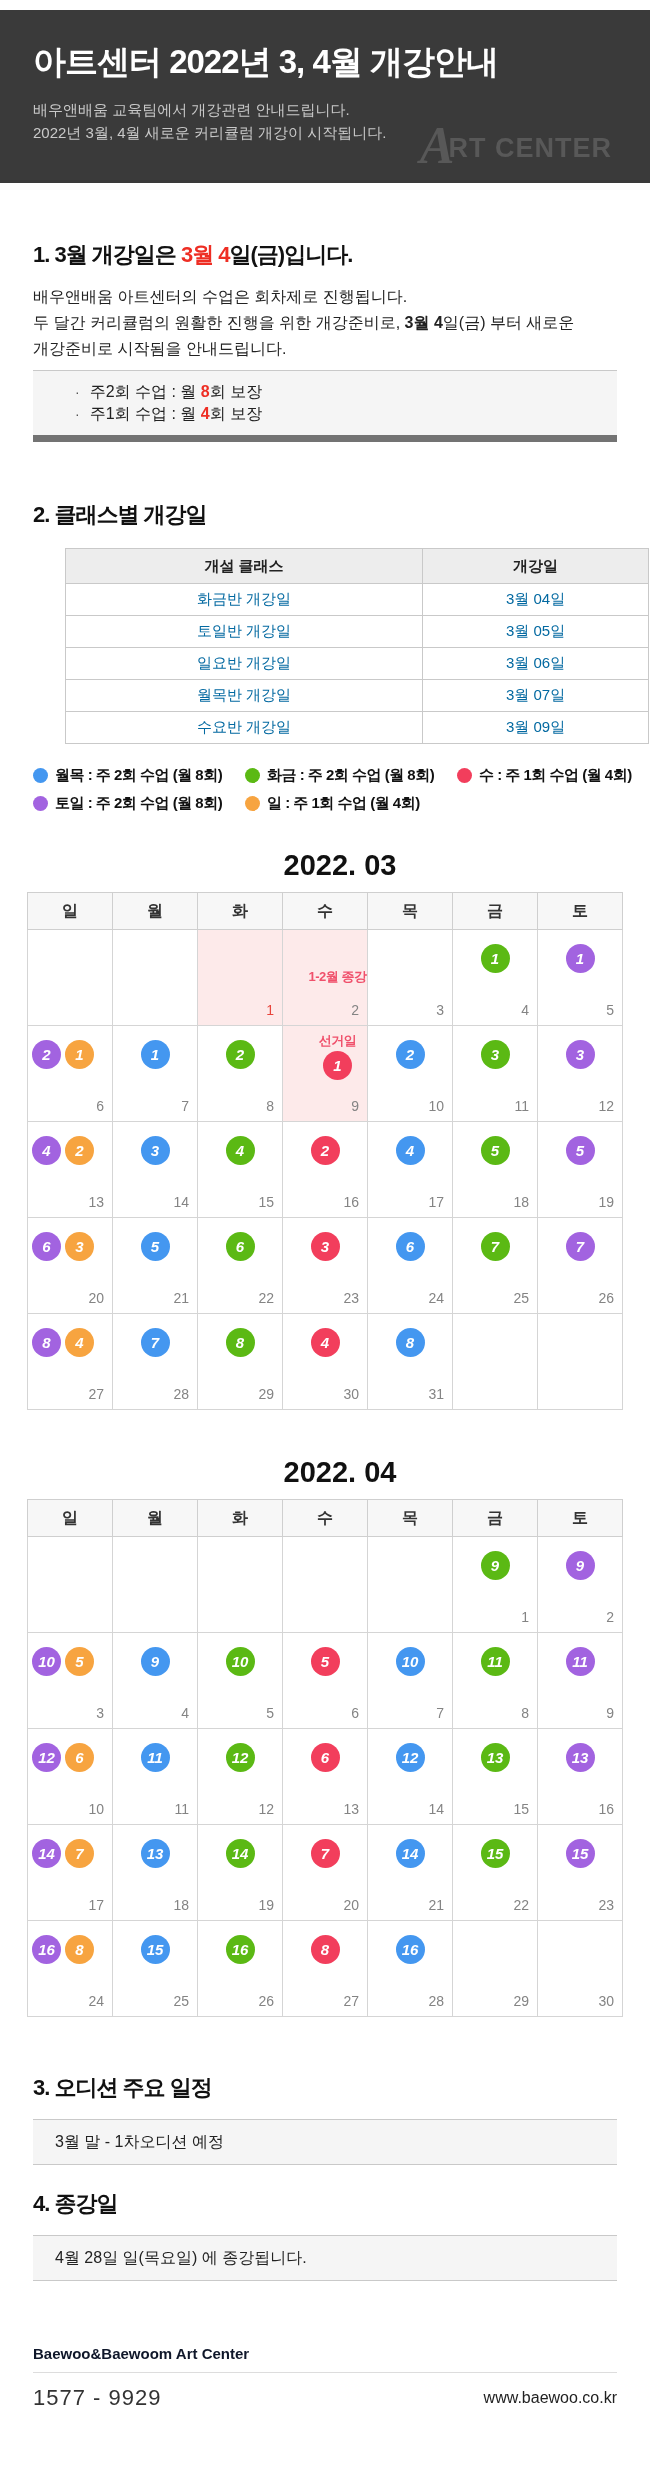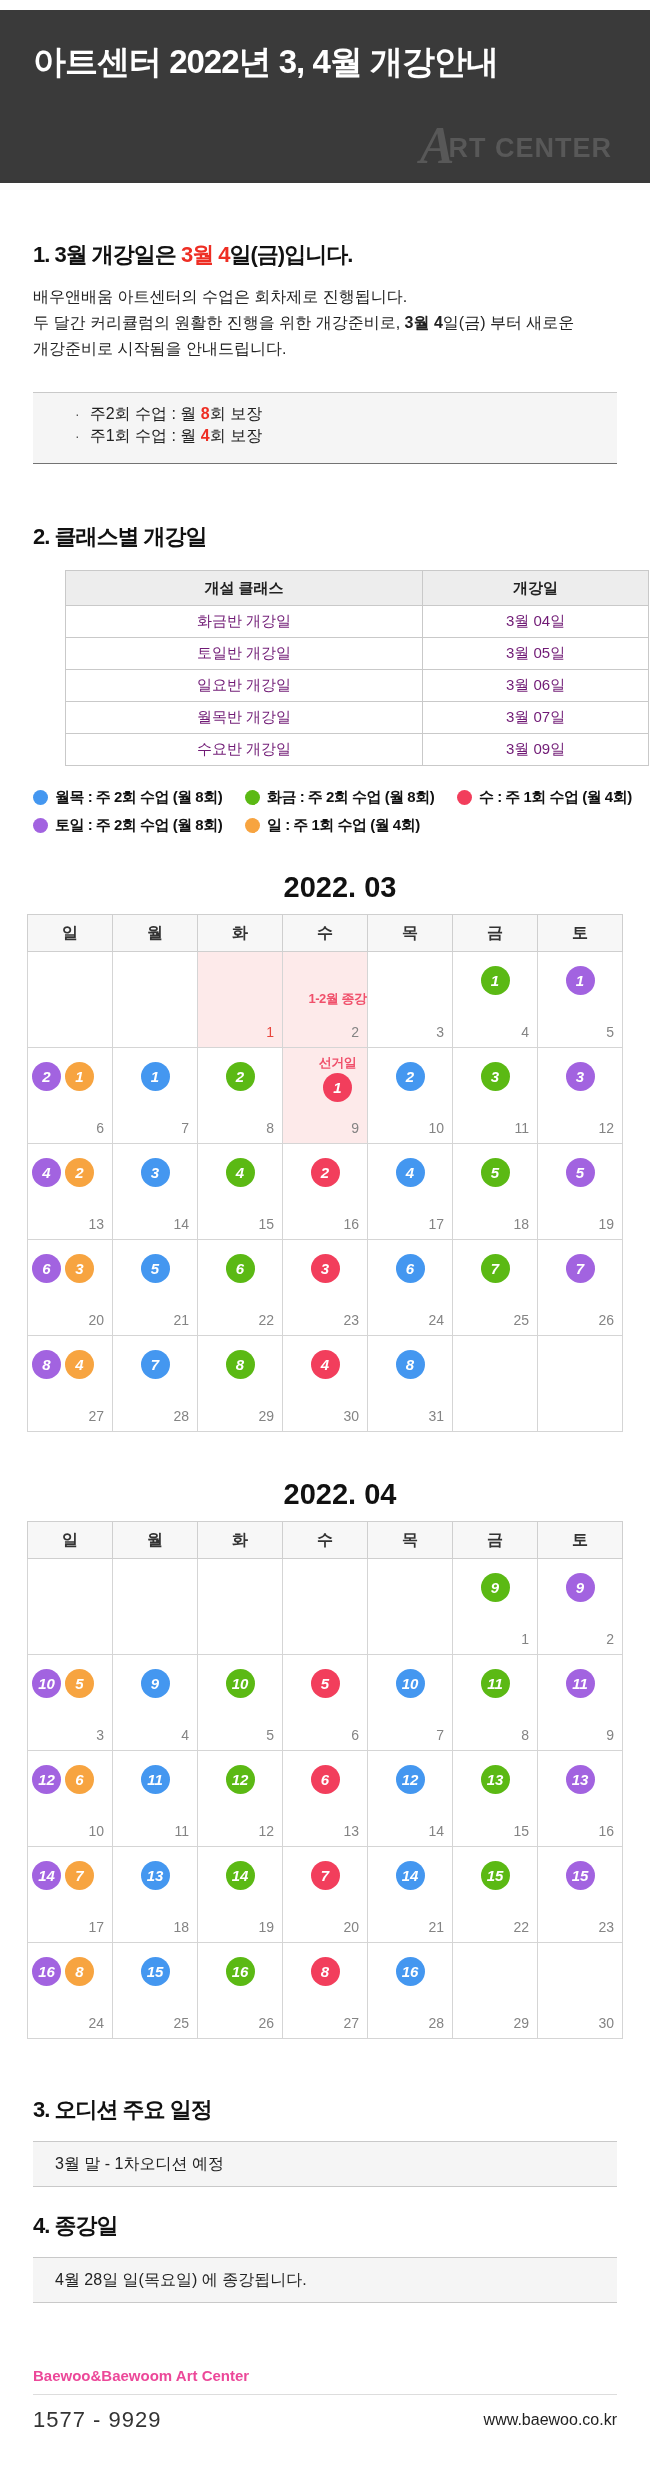--- a/index.html
+++ b/index.html
@@ -15,27 +15,27 @@
   .logo{position:absolute; right:38px; bottom:8px; color:#585858; white-space:nowrap;}
   .logo .big-a{font-family:"Liberation Serif", serif; font-style:italic; font-size:52px; font-weight:700; vertical-align:-6px;}
   .logo .rest{font-size:27px; font-weight:700; letter-spacing:1px; margin-left:-6px;}
   
   .sect{margin:0 33px;}
   .sect h2{font-size:22px; font-weight:700; letter-spacing:-1px; color:#111;}
   .s1{margin-top:57px;}
   .s1 .body{margin-top:14px; font-size:16px; line-height:26px; color:#222;}
   .red{color:var(--accent-red);}
   .bold{font-weight:700;}
-  .note-box{margin-top:30px; background:#f5f5f5; border-top:1px solid #c9c9c9; border-bottom:1px solid #737373; padding:10px 0 16px 42px;}
+  .note-box{margin-top:8px; background:#f5f5f5; border-top:1px solid #c9c9c9; border-bottom:7px solid #737373; padding:10px 0 10px 42px;}
   .note-box li{list-style:none; font-size:16px; line-height:22px; color:#222;}
   .note-box .dot{color:#555; margin-right:10px; font-size:14px;}
   .s2{margin-top:58px;}
   .class-table{width:100%; border-collapse:collapse; margin-top:18px;margin-left:32px;}
   .class-table th{background:#ededed; border:1px solid #c9c9c9; height:35px; font-size:15px; font-weight:700; text-align:center;}
-  .class-table td{border:1px solid #c9c9c9; height:32px; font-size:15px; text-align:center; color:#701a75;}
+  .class-table td{border:1px solid #c9c9c9; height:32px; font-size:15px; text-align:center; color:#0369a1;}
   
   .legend{margin:22px 33px 0; display:grid; grid-template-columns:212px 212px 1fr; row-gap:9px;}
   .legend-item{display:flex; align-items:center; white-space:nowrap;}
   .legend-dot{width:15px; height:15px; border-radius:50%; margin-right:7px; flex:0 0 auto;}
   .legend-label{font-size:15px; font-weight:700; color:#111; letter-spacing:-0.5px;}
   
   .calendar{margin-top:36px;}
   .calendar + .calendar{margin-top:46px;}
   .cal-title{text-align:center; font-size:29px; font-weight:700; color:#111;padding-left:30px;}
   .cal-table{border-collapse:collapse; margin:10px auto 0; width:596px; table-layout:fixed;}
@@ -49,33 +49,37 @@
   .badges.after-note{margin-top:1px;}
   .badge{width:29px; height:29px; border-radius:50%; color:#fff; font-style:italic; font-weight:700; font-size:15px; display:flex; align-items:center; justify-content:center; flex:0 0 auto;}
   .day-num{position:absolute; right:8px; bottom:7px; font-size:14px; color:#848484;}
   .day-num.red{color:#e8453c;}
   .s3{margin-top:56px;}
   .s4{margin-top:24px;}
   .info-box{margin-top:16px; background:#f5f5f5; border-top:1px solid #c9c9c9; border-bottom:1px solid #c9c9c9; padding:10px 0 10px 22px;}
   .info-box div{font-size:16px; line-height:24px; font-weight:400; color:#222;}
   
   .footer{margin:64px 33px 0; padding-bottom:43px;}
-  .footer .company{font-size:15px; font-weight:700; color:#ec4899;}
+  .footer .company{font-size:15px; font-weight:700; color:#0f172a;}
   .footer .divider{border:none; border-top:1px solid #ddd; margin:10px 0 12px;}
   .footer .row{display:flex; justify-content:space-between; align-items:center;}
   .footer .phone{font-size:22px; color:#333; letter-spacing:1px;}
   .footer .site{font-size:16px; font-weight:400; color:#222;}
 </style>
 </head>
 <body>
 
 <div class="top-strip"></div>
 
 <header class="header">
   <h1>아트센터 2022년 3, 4월 개강안내</h1>
+  <div class="sub">
+    <div>배우앤배움 교육팀에서 개강관련 안내드립니다.</div>
+    <div>2022년 3월, 4월 새로운 커리큘럼 개강이 시작됩니다.</div>
+  </div>
   <div class="logo">
     <span class="big-a">A</span><span class="rest">RT CENTER</span>
   </div>
 </header>
 
 <section class="sect s1">
   <h2><span>1. 3월 개강일은 </span><span class="red">3월 4</span><span>일(금)입니다.</span></h2>
   <div class="body">
     <div>배우앤배움 아트센터의 수업은 회차제로 진행됩니다.</div>
     <div><span>두 달간 커리큘럼의 원활한 진행을 위한 개강준비로, </span><span class="bold">3월 4</span><span>일(금) 부터 새로운</span></div>

